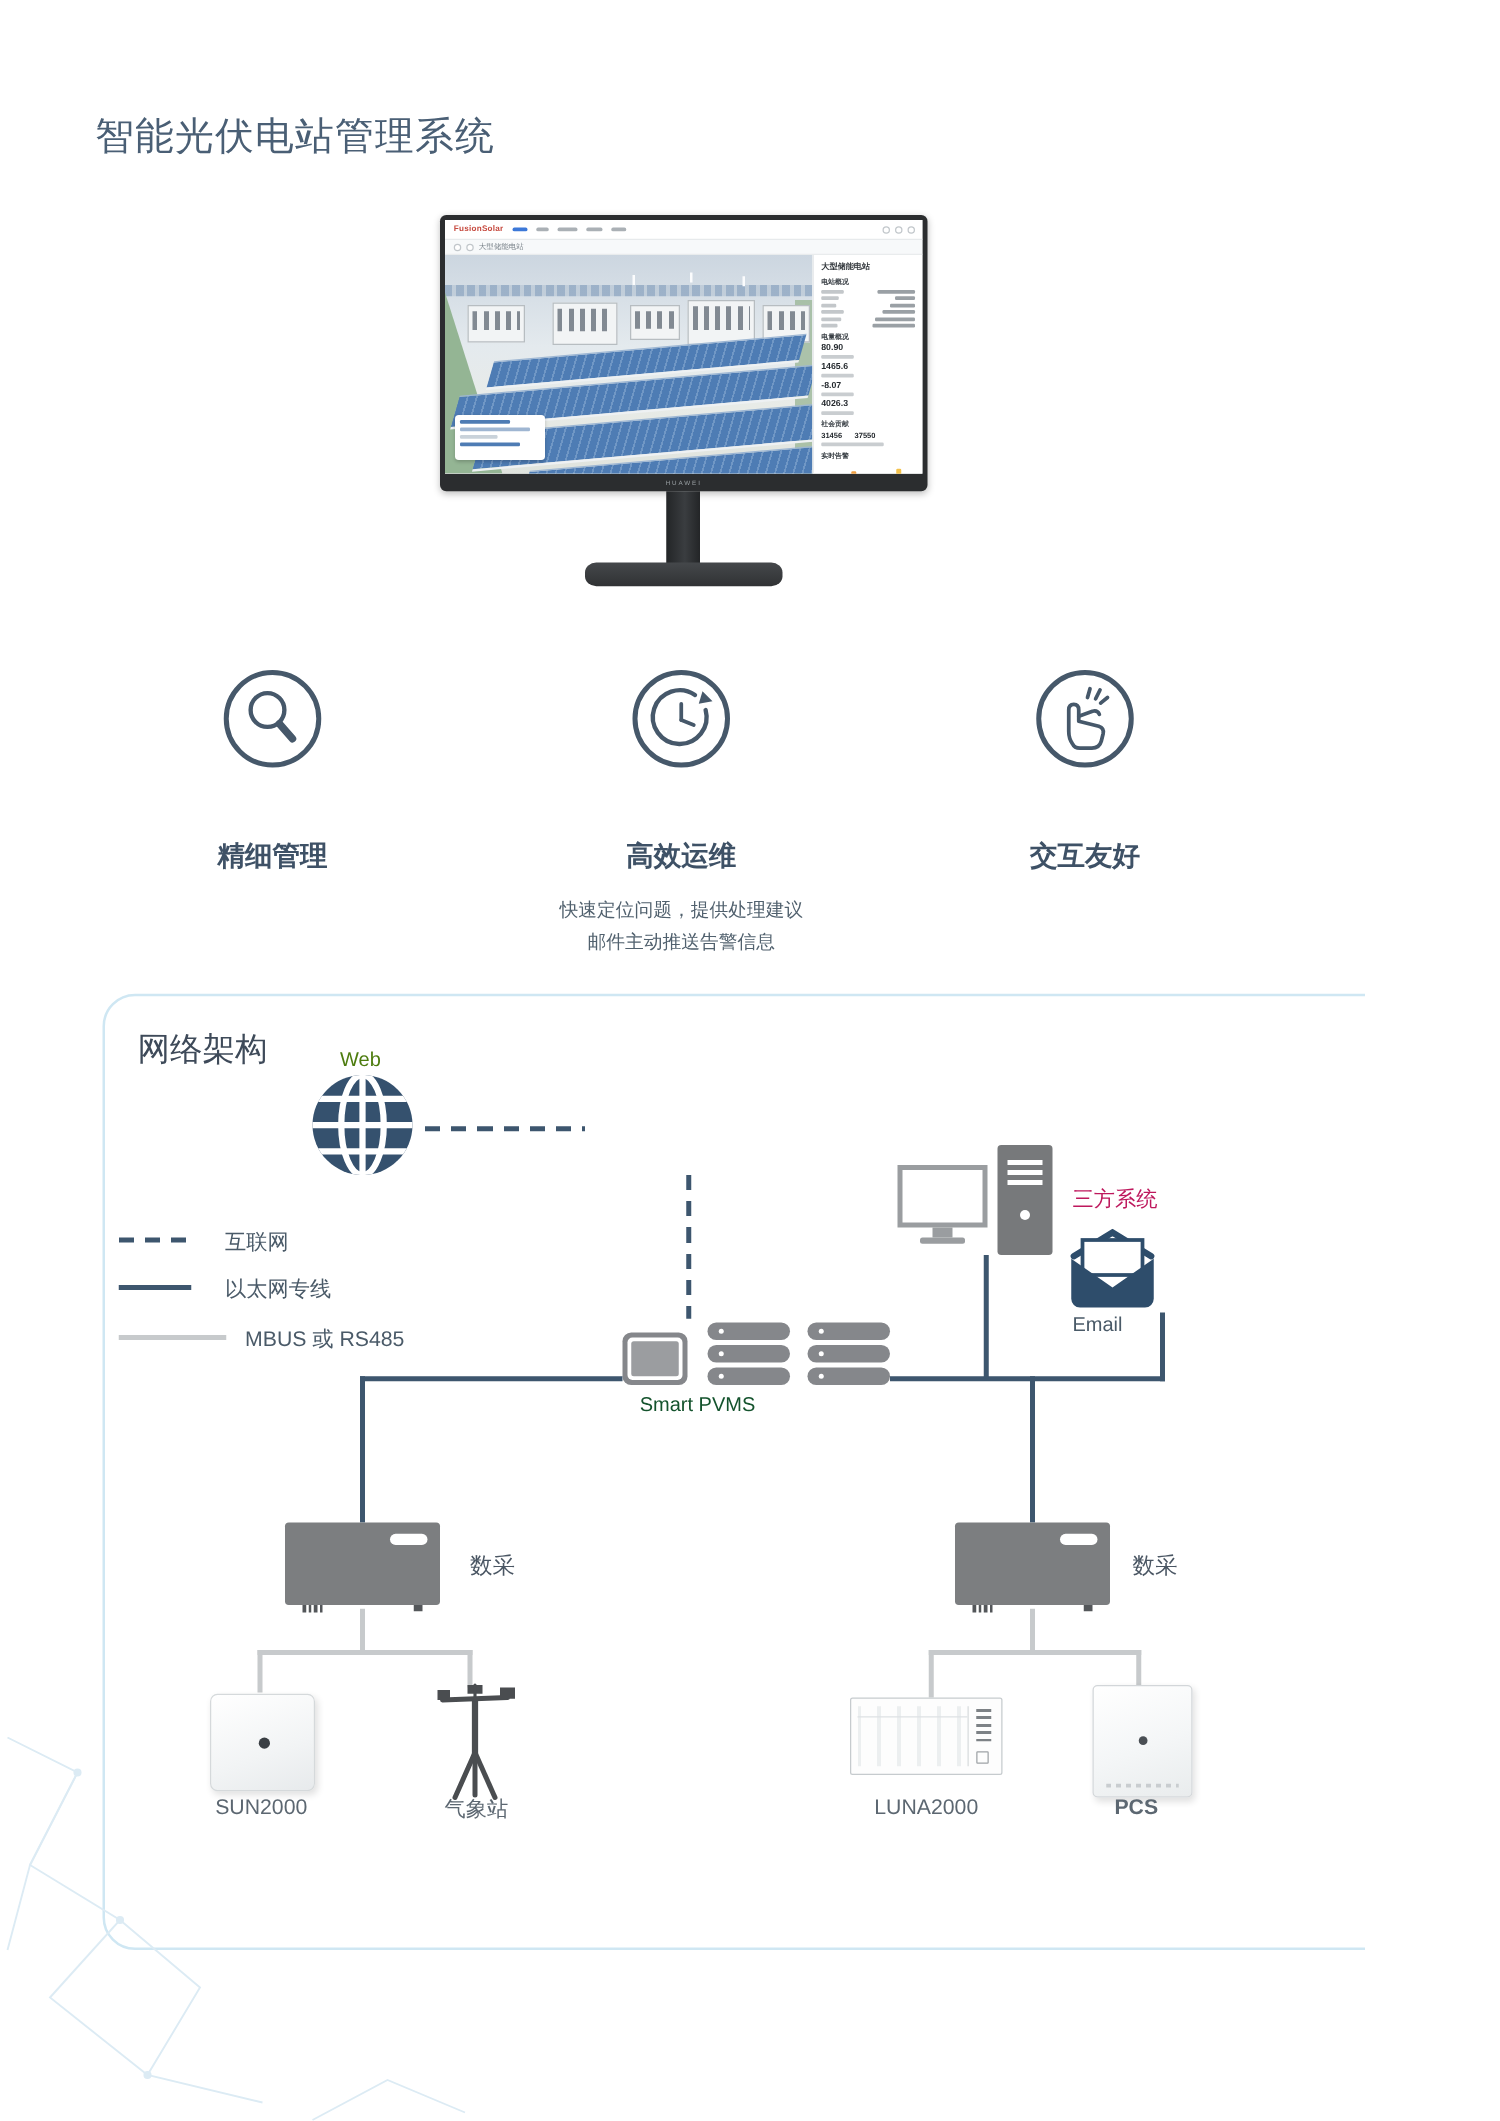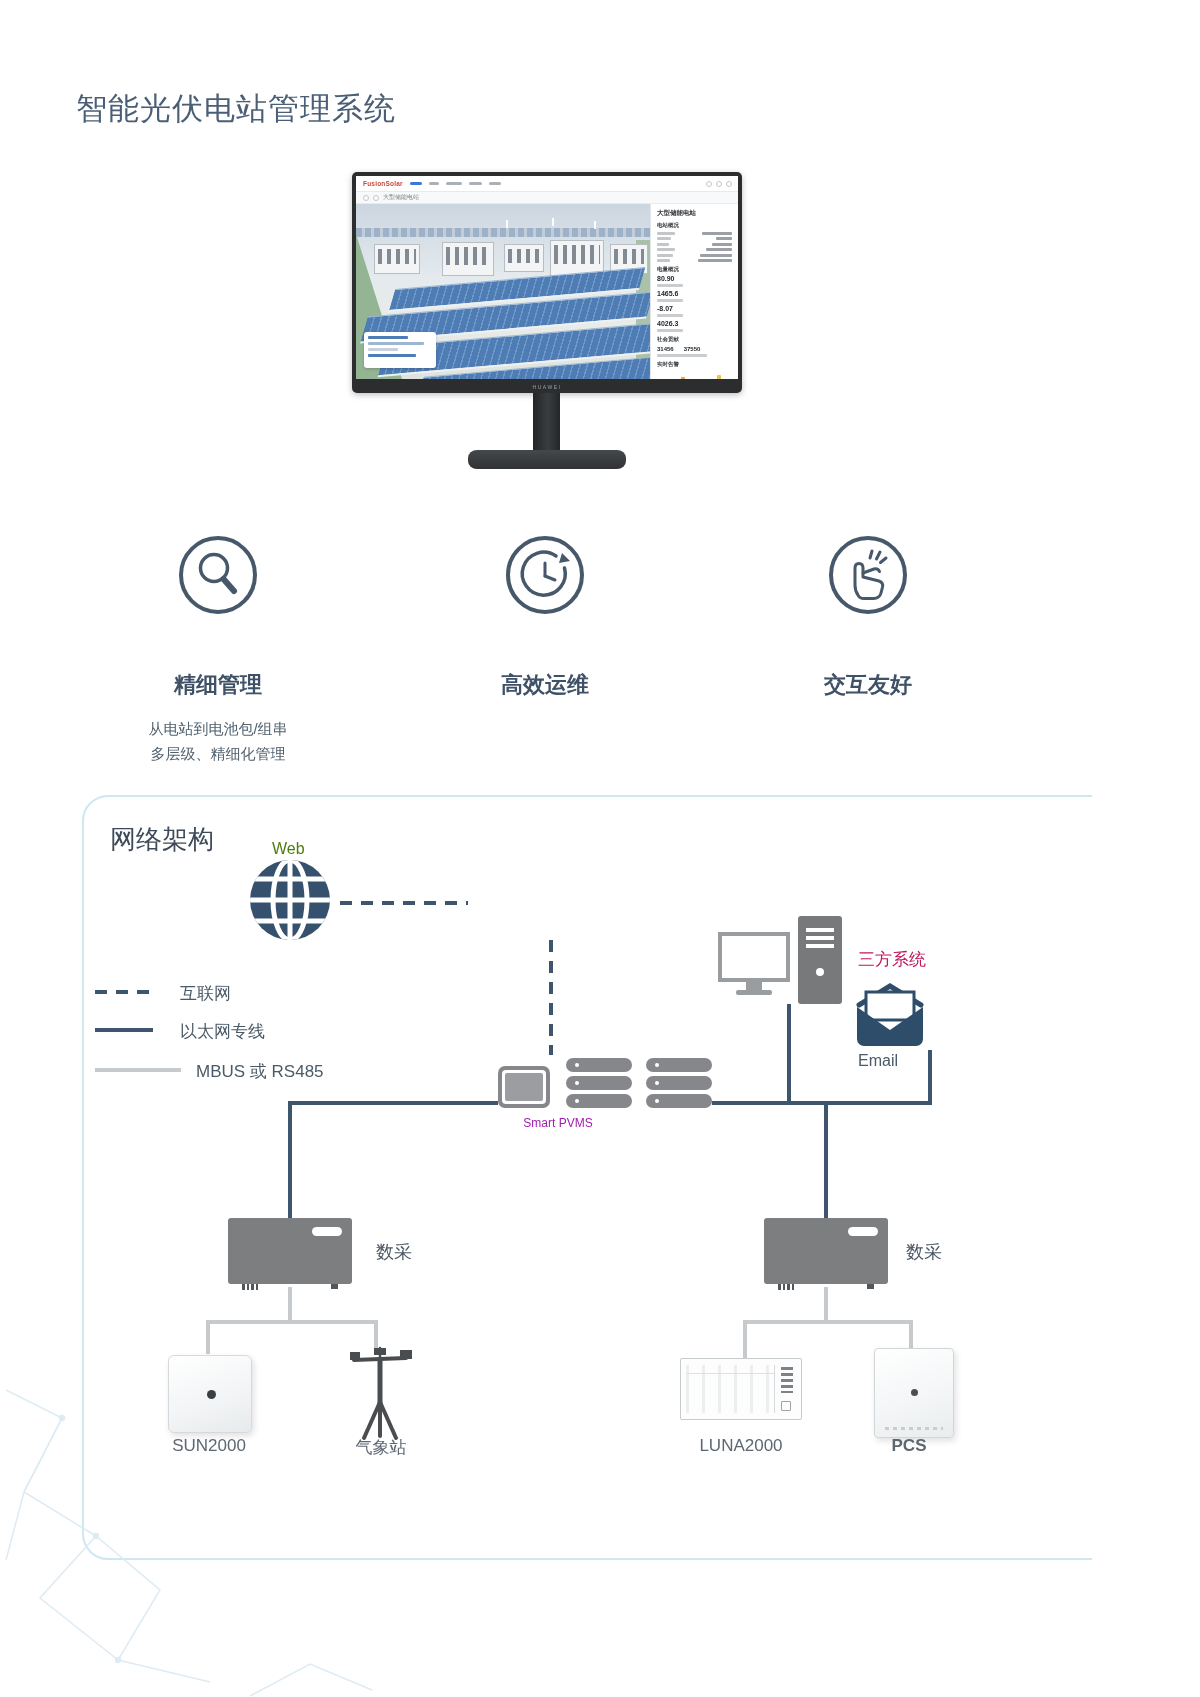--- a/index.html
+++ b/index.html
@@ -193,35 +193,35 @@
   </div>
 
   <div class="feat-circle" style="left:178px;top:535px;">
     <svg width="80" height="80" viewBox="0 0 80 80">
       <circle cx="40" cy="40" r="37" fill="none" stroke="#46586a" stroke-width="4"></circle>
       <circle cx="36" cy="33" r="13.5" fill="none" stroke="#46586a" stroke-width="3.5"></circle>
       <line x1="45.5" y1="44" x2="56" y2="56" stroke="#46586a" stroke-width="6" stroke-linecap="round"></line>
     </svg>
   </div>
   <div class="feat-title" style="left:88px;top:670px;">精细管理</div>
-  <div class="feat-desc" style="left:68px;top:716px;">
-    <div>从电站到电池包/组串</div>
-    <div>多层级、精细化管理</div>
-  </div>
 
   <div class="feat-circle" style="left:505px;top:535px;">
     <svg width="80" height="80" viewBox="0 0 80 80">
       <circle cx="40" cy="40" r="37" fill="none" stroke="#46586a" stroke-width="4"></circle>
       <path d="M 51 21 A 21.5 21.5 0 1 0 59.5 33" fill="none" stroke="#46586a" stroke-width="3.5" stroke-linecap="round"></path>
       <polygon points="57,18 65,26 54,28" fill="#46586a"></polygon>
       <line x1="40" y1="41" x2="40" y2="28" stroke="#46586a" stroke-width="3" stroke-linecap="round"></line>
       <line x1="40" y1="41" x2="50" y2="45" stroke="#46586a" stroke-width="3" stroke-linecap="round"></line>
     </svg>
   </div>
   <div class="feat-title" style="left:415px;top:670px;">高效运维</div>
+  <div class="feat-desc" style="left:395px;top:716px;">
+    <div>快速定位问题，提供处理建议</div>
+    <div>邮件主动推送告警信息</div>
+  </div>
 
   <div class="feat-circle" style="left:828px;top:535px;">
     <svg width="80" height="80" viewBox="0 0 80 80">
       <circle cx="40" cy="40" r="37" fill="none" stroke="#46586a" stroke-width="4"></circle>
       <g stroke="#46586a" stroke-width="3" fill="none" stroke-linecap="round" stroke-linejoin="round">
         <path d="M30 60 Q27 56 27 50 L27 33 Q27 28.5 31 28.5 Q35 28.5 35 33 L35 42 L51 46 Q55.5 47.5 54.5 52 L53 58 Q51.5 63.5 45.5 63.5 L36 63.5 Q31.5 63.5 30 60 Z"></path>
         <path d="M35 38 L46 34 Q50 33 51.5 36.5"></path>
         <line x1="44" y1="16" x2="42" y2="23"></line>
         <line x1="52" y1="17" x2="48.5" y2="24"></line>
         <line x1="58" y1="23" x2="52.5" y2="27.5"></line>
@@ -310,21 +310,21 @@
           <i style="position:absolute;left:9px;top:5px;width:4px;height:4px;border-radius:50%;background:#fff;"></i>
         </div>
       <div style="width:66px;height:14px;border-radius:7px;background:#85878b;position:relative;margin-bottom:4px;">
           <i style="position:absolute;left:9px;top:5px;width:4px;height:4px;border-radius:50%;background:#fff;"></i>
         </div>
       <div style="width:66px;height:14px;border-radius:7px;background:#85878b;position:relative;">
           <i style="position:absolute;left:9px;top:5px;width:4px;height:4px;border-radius:50%;background:#fff;"></i>
         </div>
     </div>
   </div>
-  <div class="lbl" style="left:478px;top:1116px;width:160px;text-align:center;font-size:12px;color:#a21caf;">Smart PVMS</div>
+  <div class="lbl" style="left:478px;top:1116px;width:160px;text-align:center;font-size:16px;color:#14532d;">Smart PVMS</div>
 
   <div class="ln" style="left:288px;top:1101px;width:210px;height:4px;"></div>
   <div class="ln" style="left:712px;top:1101px;width:220px;height:4px;"></div>
   <div class="ln" style="left:787px;top:1004px;width:4px;height:99px;"></div>
   <div class="ln" style="left:928px;top:1050px;width:4px;height:55px;"></div>
   <div class="ln" style="left:288px;top:1101px;width:4px;height:117px;"></div>
   <div class="ln" style="left:824px;top:1101px;width:4px;height:117px;"></div>
 
   <div class="collector" style="left:228px;top:1218px;">
     <div class="slot"></div>

